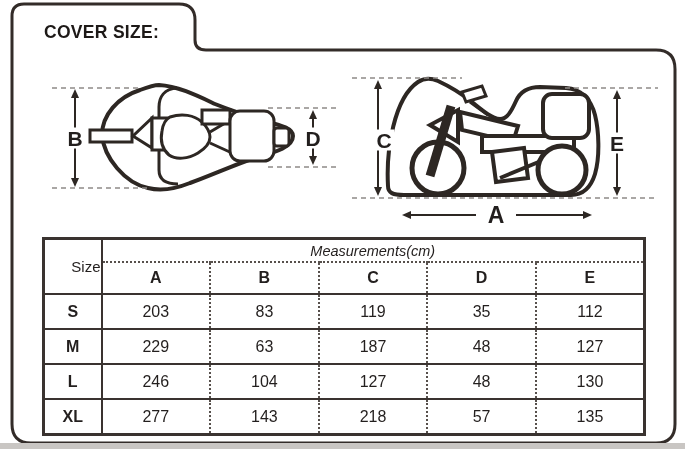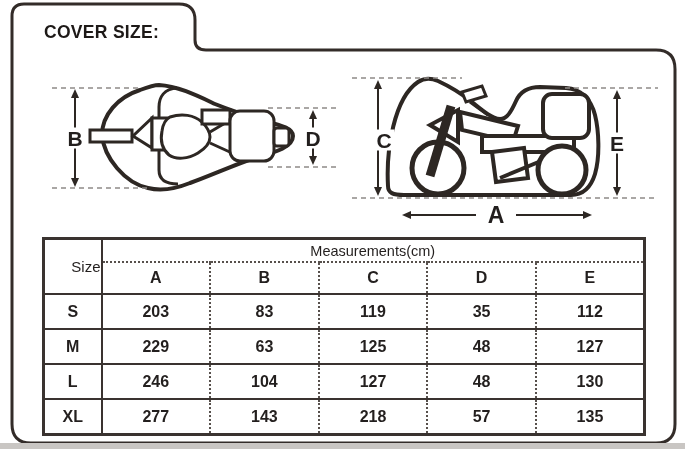--- a/index.html
+++ b/index.html
@@ -20,25 +20,25 @@
   .dsvg { position:absolute; }
   
   .size-table {
     position:absolute; left:42px; top:237px; width:604px;
     border-collapse:collapse; table-layout:fixed; background:#fff;
     font-family:"Liberation Sans", sans-serif; color:#231f1e;
   }
   .size-table { border:3px solid #3a3330; }
   .size-table td { text-align:center; vertical-align:middle; padding:0; }
   .size-table td.size-head { font-size:15px; border-right:2px solid #3a3330;text-align:right; }
-  .size-table td.meas-head { font-size:14.5px; height:21px; }
+  .size-table td.meas-head { font-size:14.5px; height:21px;font-style:italic; }
   .size-table tr.col-row td { font-size:16px; font-weight:bold; height:30px;
        border-top:2px dotted #57504c; }
   .size-table tr.col-row td + td { border-left:2px dotted #57504c; }
-  .size-table tr.body-row td { font-size:16px; font-weight:bold; height:33px;
+  .size-table tr.body-row td { font-size:16px; font-weight:normal; height:33px;
        border-top:2px solid #3a3330; }
   .size-table tr.body-row td.size-cell {
        border-right:2px solid #3a3330; font-weight:bold; }
   .size-table tr.body-row td.v + td.v { border-left:2px dotted #57504c;margin-top:48px; }
   .bottom-strip { position:absolute; left:0; right:0; bottom:0; height:6px; background:#c9c6c3; }
   svg .ln { stroke:#2d2723; fill:none; }
   svg .fw { fill:#ffffff; stroke:#2d2723; }
   svg .dash { stroke:#8f8b88; stroke-width:1.6; stroke-dasharray:5 4; fill:none; }
   svg .arr { stroke:#2d2723; stroke-width:2; fill:none; }
   svg .ah { fill:#2d2723; stroke:none; }
@@ -170,21 +170,21 @@
         <td class="v">203</td>
         <td class="v">83</td>
         <td class="v">119</td>
         <td class="v">35</td>
         <td class="v">112</td>
       </tr>
       <tr class="body-row">
         <td class="size-cell">M</td>
         <td class="v">229</td>
         <td class="v">63</td>
-        <td class="v">125</td>
+        <td class="v">187</td>
         <td class="v">48</td>
         <td class="v">127</td>
       </tr>
       <tr class="body-row">
         <td class="size-cell">L</td>
         <td class="v">246</td>
         <td class="v">104</td>
         <td class="v">127</td>
         <td class="v">48</td>
         <td class="v">130</td>

